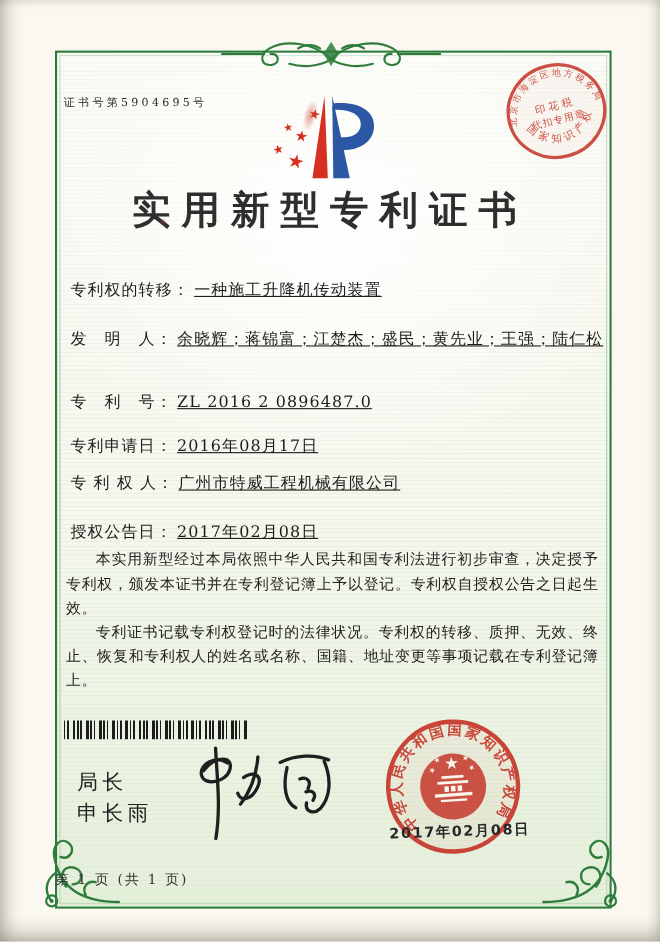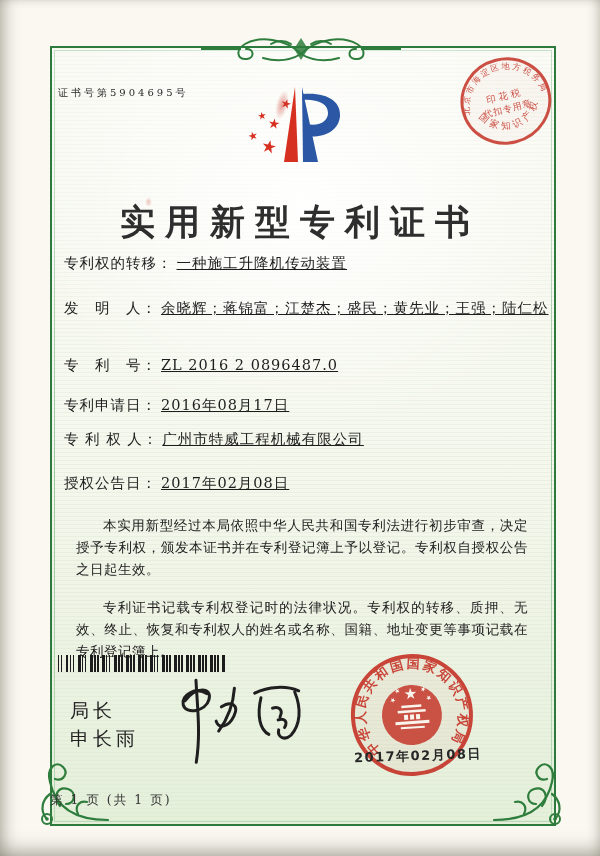--- a/index.html
+++ b/index.html
@@ -34,33 +34,32 @@
   .flourish.br{left:490px;transform:scaleX(-1);}
   .cert-no{
     position:absolute;left:58px;top:86px;z-index:10;
     font-size:10px;letter-spacing:3px;color:#2a2a2a;white-space:nowrap;
   }
   .logo{position:absolute;left:240px;top:84px;z-index:10;}
   .title{
     position:absolute;left:0;top:168px;width:600px;z-index:10;
     text-align:center;font-size:35px;font-weight:bold;letter-spacing:10px;color:#2e2e2e;
     white-space:nowrap;
-    margin-top:31px;
   }
   .field{
     position:absolute;left:64px;z-index:10;
     font-size:14.5px;color:#1d1d1d;letter-spacing:1px;white-space:nowrap;
   }
   .field .value{margin-left:4px;text-decoration:underline;}
   .f0{top:254px}.f1{top:299px}.f2{top:356px}.f3{top:396px}.f4{top:430px}.f5{top:474px}
   .paras{
     position:absolute;left:60px;top:498px;width:484px;z-index:10;
     font-size:13.5px;line-height:22px;color:#222;text-align:justify;letter-spacing:.5px;
   }
-  .paras p{margin:16px;text-indent:2em;}
+  .paras p{margin:0;text-indent:2em;}
   .barcode{
     position:absolute;left:58px;top:655px;width:168px;height:17px;z-index:10;
     background:repeating-linear-gradient(90deg,
       #1c1c1c 0px,#1c1c1c 1.5px,transparent 1.5px,transparent 3px,
       #1c1c1c 3px,#1c1c1c 4.5px,transparent 4.5px,transparent 8px,
       #1c1c1c 8px,#1c1c1c 10.5px,transparent 10.5px,transparent 12px);
   }
   .post,.signer-name{
     position:absolute;left:70px;z-index:10;
     font-family:Liberation Sans, sans-serif;font-size:19px;letter-spacing:4px;color:#222;

